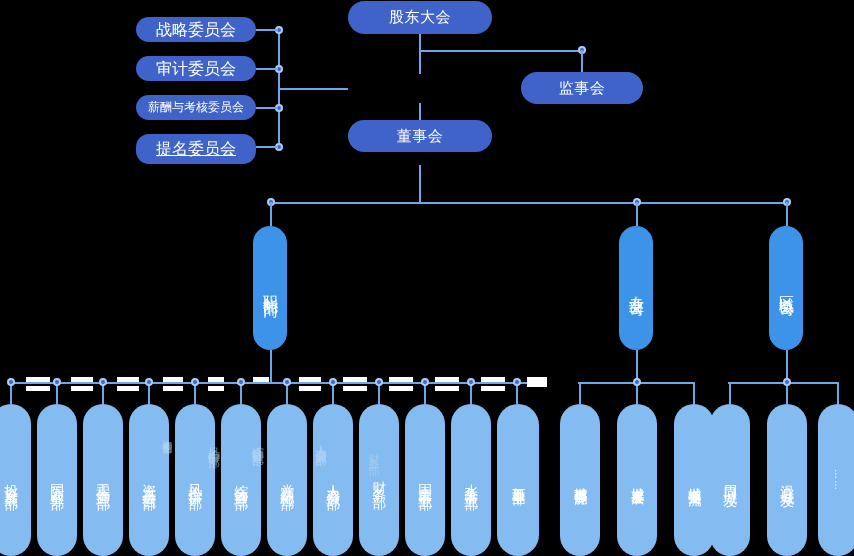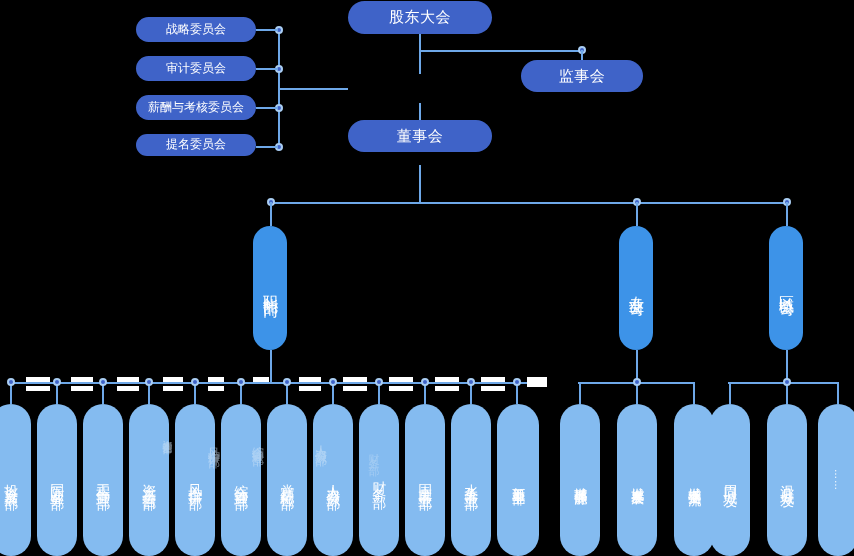--- a/index.html
+++ b/index.html
@@ -60,21 +60,21 @@
     border-radius:22px;
     font-size:14px;
     writing-mode:vertical-rl;
     text-orientation:upright;
     letter-spacing:3px;
   }
   .box.leaf.wide{letter-spacing:7px;}
   .box.comm{
     background:#3f63c8;
     border-radius:13px;
-    font-size:12px;
+    font-size:16px;
     letter-spacing:0px;
   }
   .box.dots{
     background:#84bbf0;
     border-radius:22px;
     font-size:10px;
     writing-mode:vertical-rl;
     color:#ffffff;
     letter-spacing:1px;
   }
@@ -153,27 +153,27 @@
   <div class="ghostseg" style="left:435px;top:377px;width:24px;height:5px;"></div>
   <div class="ghostseg" style="left:435px;top:386px;width:24px;height:5px;"></div>
   <div class="ghostseg" style="left:481px;top:377px;width:24px;height:5px;"></div>
   <div class="ghostseg" style="left:481px;top:386px;width:24px;height:5px;"></div>
   <div class="ghostseg" style="left:527px;top:377px;width:20px;height:10px;"></div>
 
   <div class="box top" style="left:348px;top:1px;width:144px;height:33px;">股东大会</div>
 
   <div class="box top" style="left:348px;top:72px;width:144px;height:32px;margin-top:48px;">董事会</div>
 
-  <div class="box top" style="left:521px;top:60px;width:122px;height:32px;">监事会</div>
+  <div class="box top" style="left:521px;top:72px;width:122px;height:32px;">监事会</div>
 
 
   <div class="box comm" style="left:136px;top:17px;width:120px;height:25px;">战略委员会</div>
   <div class="box comm" style="left:136px;top:56px;width:120px;height:25px;">审计委员会</div>
   <div class="box comm" style="left:136px;top:95px;width:120px;height:25px;font-size:12px;">薪酬与考核委员会</div>
-  <div class="box comm" style="left:136px;top:134px;width:120px;height:22px;">提名委员会</div>
+  <div class="box comm" style="left:136px;top:134px;width:120px;height:30px;text-decoration:underline;">提名委员会</div>
 
   <div class="box mid" style="left:253px;top:226px;width:34px;height:124px;">职能部门</div>
   <div class="box mid" style="left:619px;top:226px;width:34px;height:124px;">专业公司</div>
   <div class="box mid" style="left:769px;top:226px;width:34px;height:124px;">区域公司</div>
 
   <div class="ln v" style="left:10px;top:382px;height:22px;"></div>
   <div class="node" style="left:7px;top:378px;"></div>
   <div class="box leaf" style="left:-9px;top:404px;width:40px;height:152px;">投资发展部</div>
 
   <div class="ln v" style="left:56px;top:382px;height:22px;"></div>

